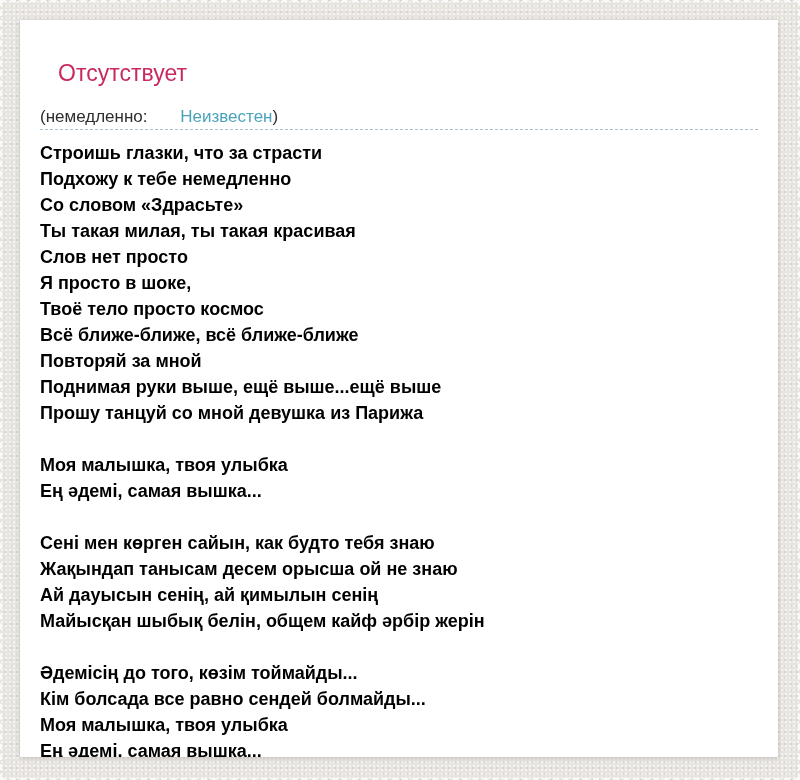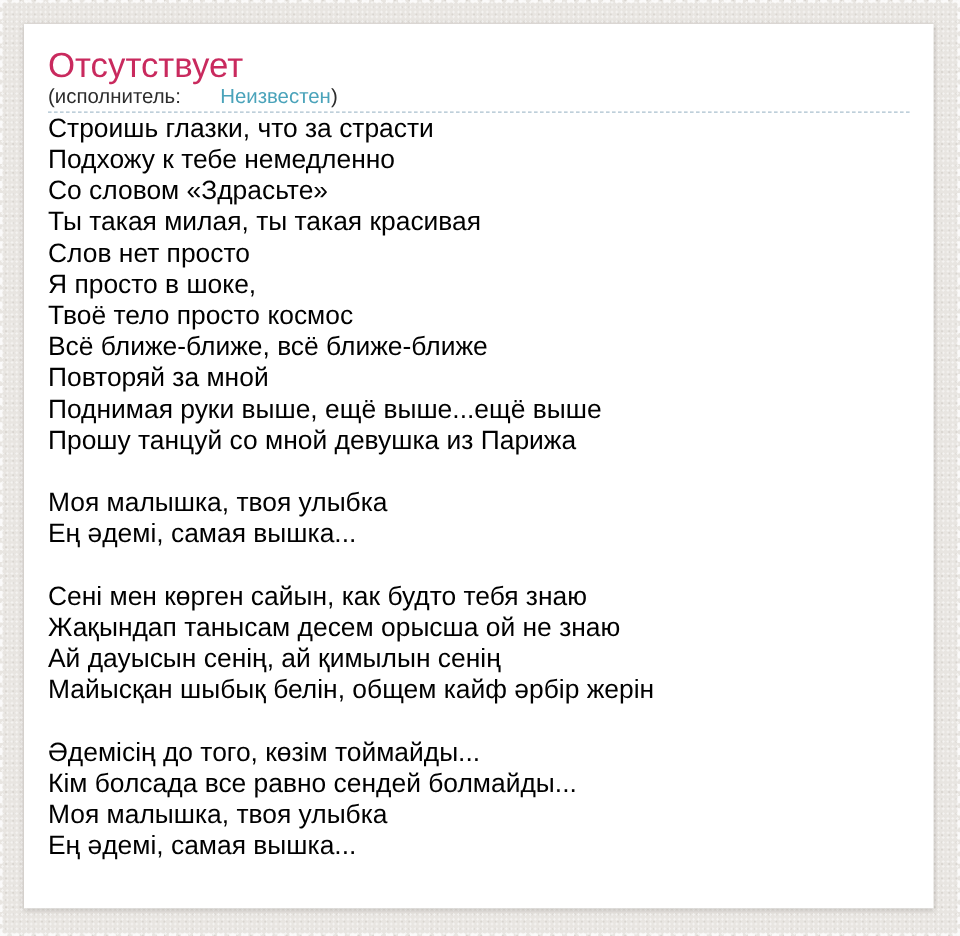--- a/index.html
+++ b/index.html
@@ -36,54 +36,55 @@
     background: #ffffff;
     box-shadow: 0 1px 4px rgba(95,90,84,0.35);
     padding: 22px 20px 0 20px;
     overflow: hidden;
   }
   .header {
     border-bottom: 1px dashed #a9c0ce;
     padding-bottom: 1px;
   }
   .title {
-    margin: 0;
-    font-size: 29px;
+    margin: 18px;
+    font-size: 23px;
     line-height: 27px;
     font-weight: normal;
     color: #c92a5e;
   }
   .subtitle {
     font-size: 17px;
     line-height: 23px;
     color: #2d2d2d;
   }
   .artist-link {
     color: #4aa3ba;
     text-decoration: none;
     cursor: pointer;
     padding-left: 28px;
   }
   .lyrics {
-    font-size: 22px;
+    margin-top: 10px;
+    font-size: 18px;
     line-height: 26px;
-    font-weight: normal;
+    font-weight: bold;
     color: #000000;
     white-space: pre-line;
   }
 </style>
 </head>
 <body>
 
 <div class="edge-frame"></div>
 
 <div class="card">
   <div class="header">
     <h1 class="title">Отсутствует</h1>
-    <div class="subtitle"><span>(исполнитель: </span><a href="#" class="artist-link">Неизвестен</a><span>)</span></div>
+    <div class="subtitle"><span>(немедленно: </span><a href="#" class="artist-link">Неизвестен</a><span>)</span></div>
   </div>
   <div class="lyrics">Строишь глазки, что за страсти
 Подхожу к тебе немедленно
 Со словом «Здрасьте»
 Ты такая милая, ты такая красивая
 Слов нет просто
 Я просто в шоке,
 Твоё тело просто космос
 Всё ближе-ближе, всё ближе-ближе
 Повторяй за мной

